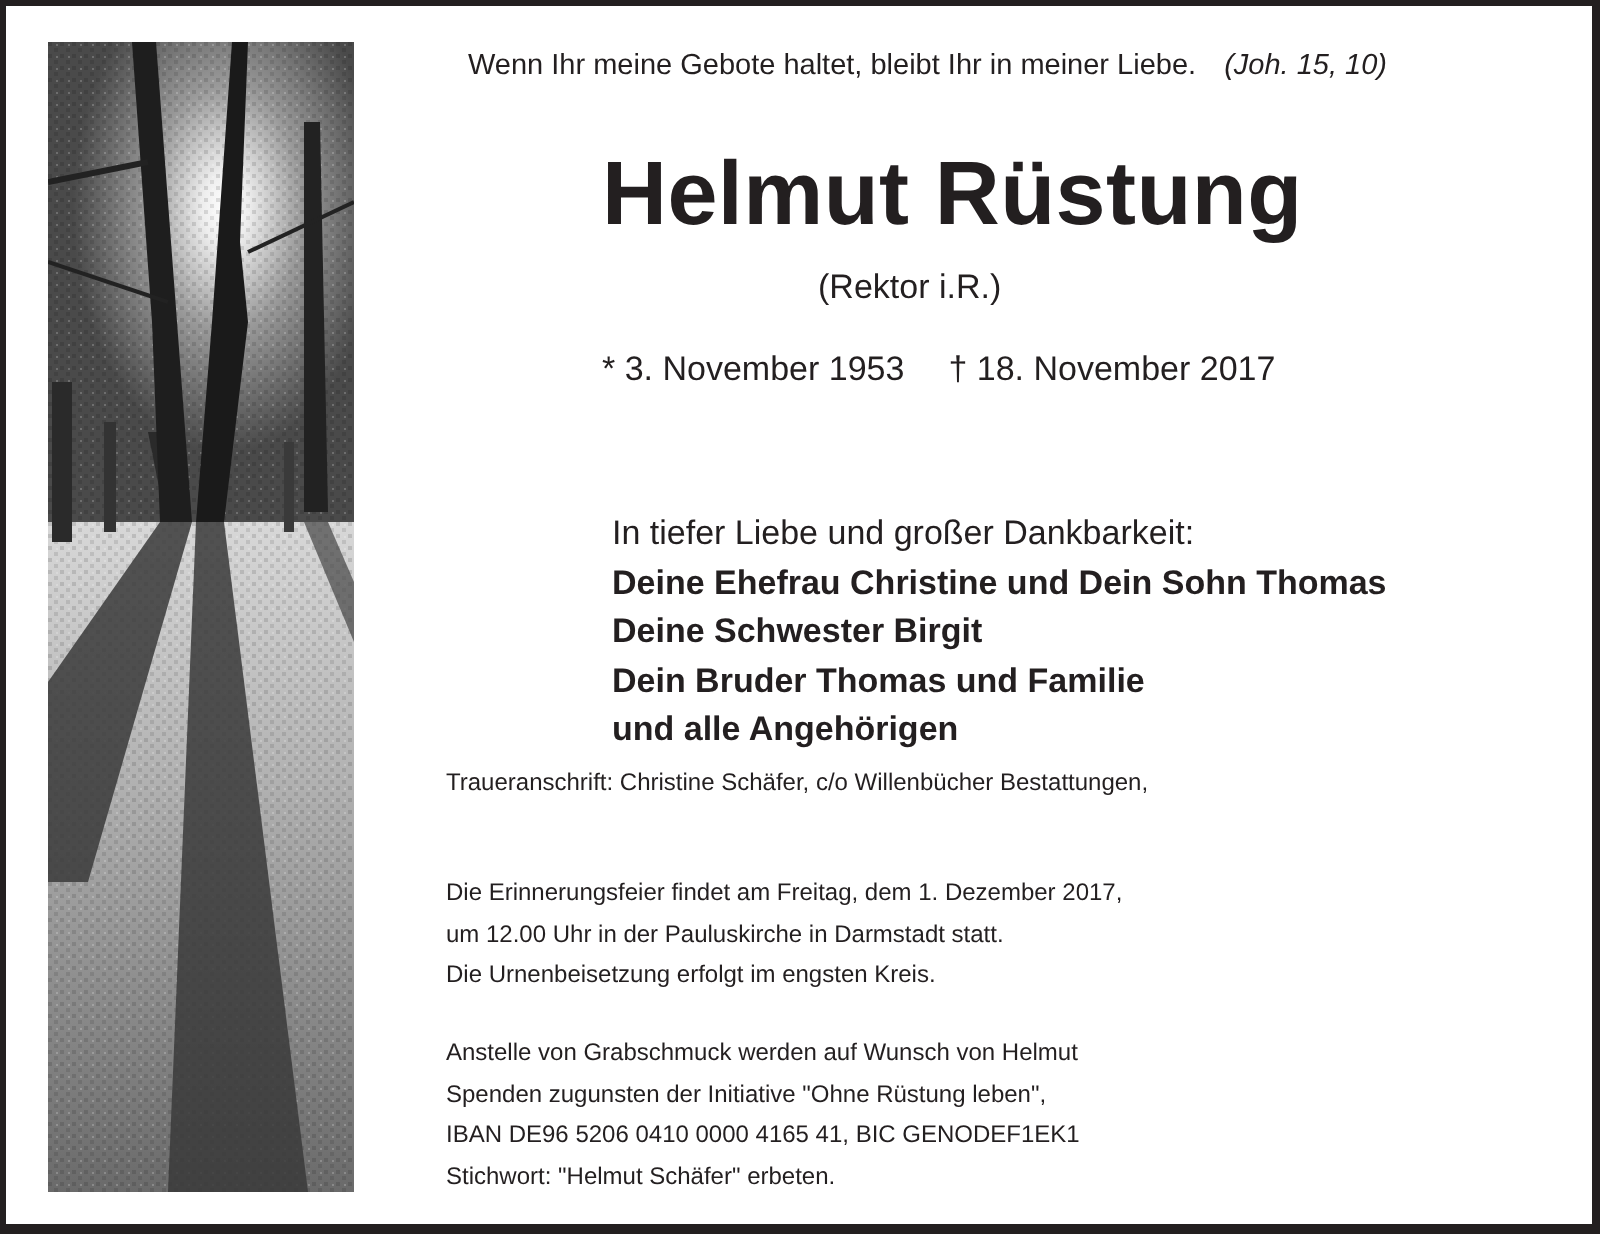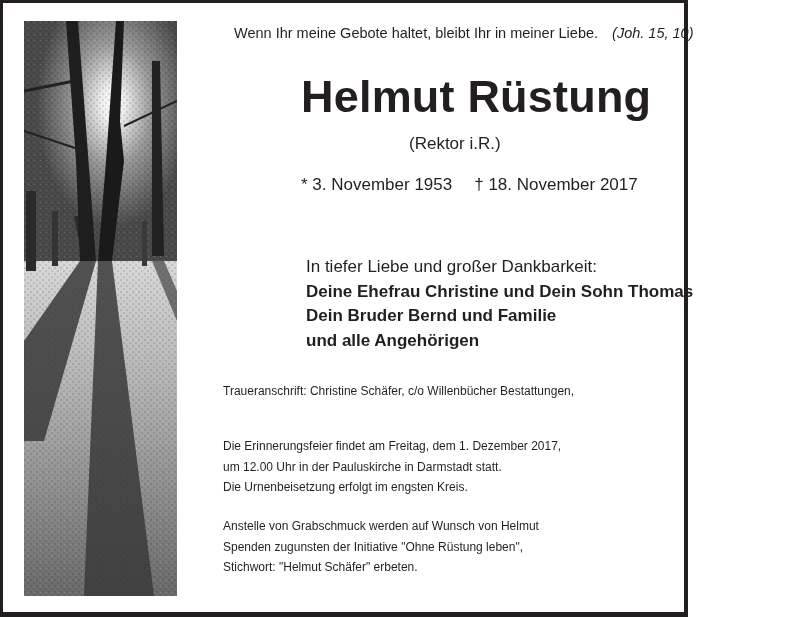--- a/index.html
+++ b/index.html
@@ -1,18 +1,18 @@
 <!DOCTYPE html>
 <html><head>
 <meta charset="utf-8">
 <style>
   html, body { margin: 0; padding: 0; background: #fff; }
   body { width: 800px; height: 617px; overflow: hidden; }
   .frame {
-    position: absolute; left: 0; top: 0; width: 688px; height: 617px;
+    position: absolute; left: 0; top: 0; width: 800px; height: 617px;
     box-sizing: border-box;
     border-top: 3px solid #231f20; border-left: 3px solid #231f20;
     border-right: 4px solid #231f20; border-bottom: 5px solid #231f20;
     background: #fff;
   }
   .photo {
     position: absolute; left: 21px; top: 18px; width: 153px; height: 575px;
     overflow: hidden; background: #7a7a7a;
   }
   .photo svg { display: block; }
@@ -89,33 +89,35 @@
   <div class="text name">Helmut Rüstung</div>
   <div class="text title">(Rektor i.R.)</div>
 
   <div class="text dates">
     <span>* 3. November 1953</span><span class="sep"></span><span>† 18. November 2017</span>
   </div>
 
   <div class="text mourners">
     <div>In tiefer Liebe und großer Dankbarkeit:</div>
     <div class="b">Deine Ehefrau Christine und Dein Sohn Thomas</div>
-    <div class="b">Dein Bruder Bernd und Familie</div>
+    <div class="b">Deine Schwester Birgit</div>
+    <div class="b">Dein Bruder Thomas und Familie</div>
     <div class="b">und alle Angehörigen</div>
   </div>
 
   <div class="text block addr">
     <div>Traueranschrift: Christine Schäfer, c/o Willenbücher Bestattungen,</div>
   </div>
 
   <div class="text block cere">
     <div>Die Erinnerungsfeier findet am Freitag, dem 1. Dezember 2017,</div>
     <div>um 12.00 Uhr in der Pauluskirche in Darmstadt statt.</div>
     <div>Die Urnenbeisetzung erfolgt im engsten Kreis.</div>
   </div>
 
   <div class="text block don">
     <div>Anstelle von Grabschmuck werden auf Wunsch von Helmut</div>
     <div>Spenden zugunsten der Initiative "Ohne Rüstung leben",</div>
+    <div>IBAN DE96 5206 0410 0000 4165 41, BIC GENODEF1EK1</div>
     <div>Stichwort: "Helmut Schäfer" erbeten.</div>
   </div>
 
 </div>
 
 </body></html>

